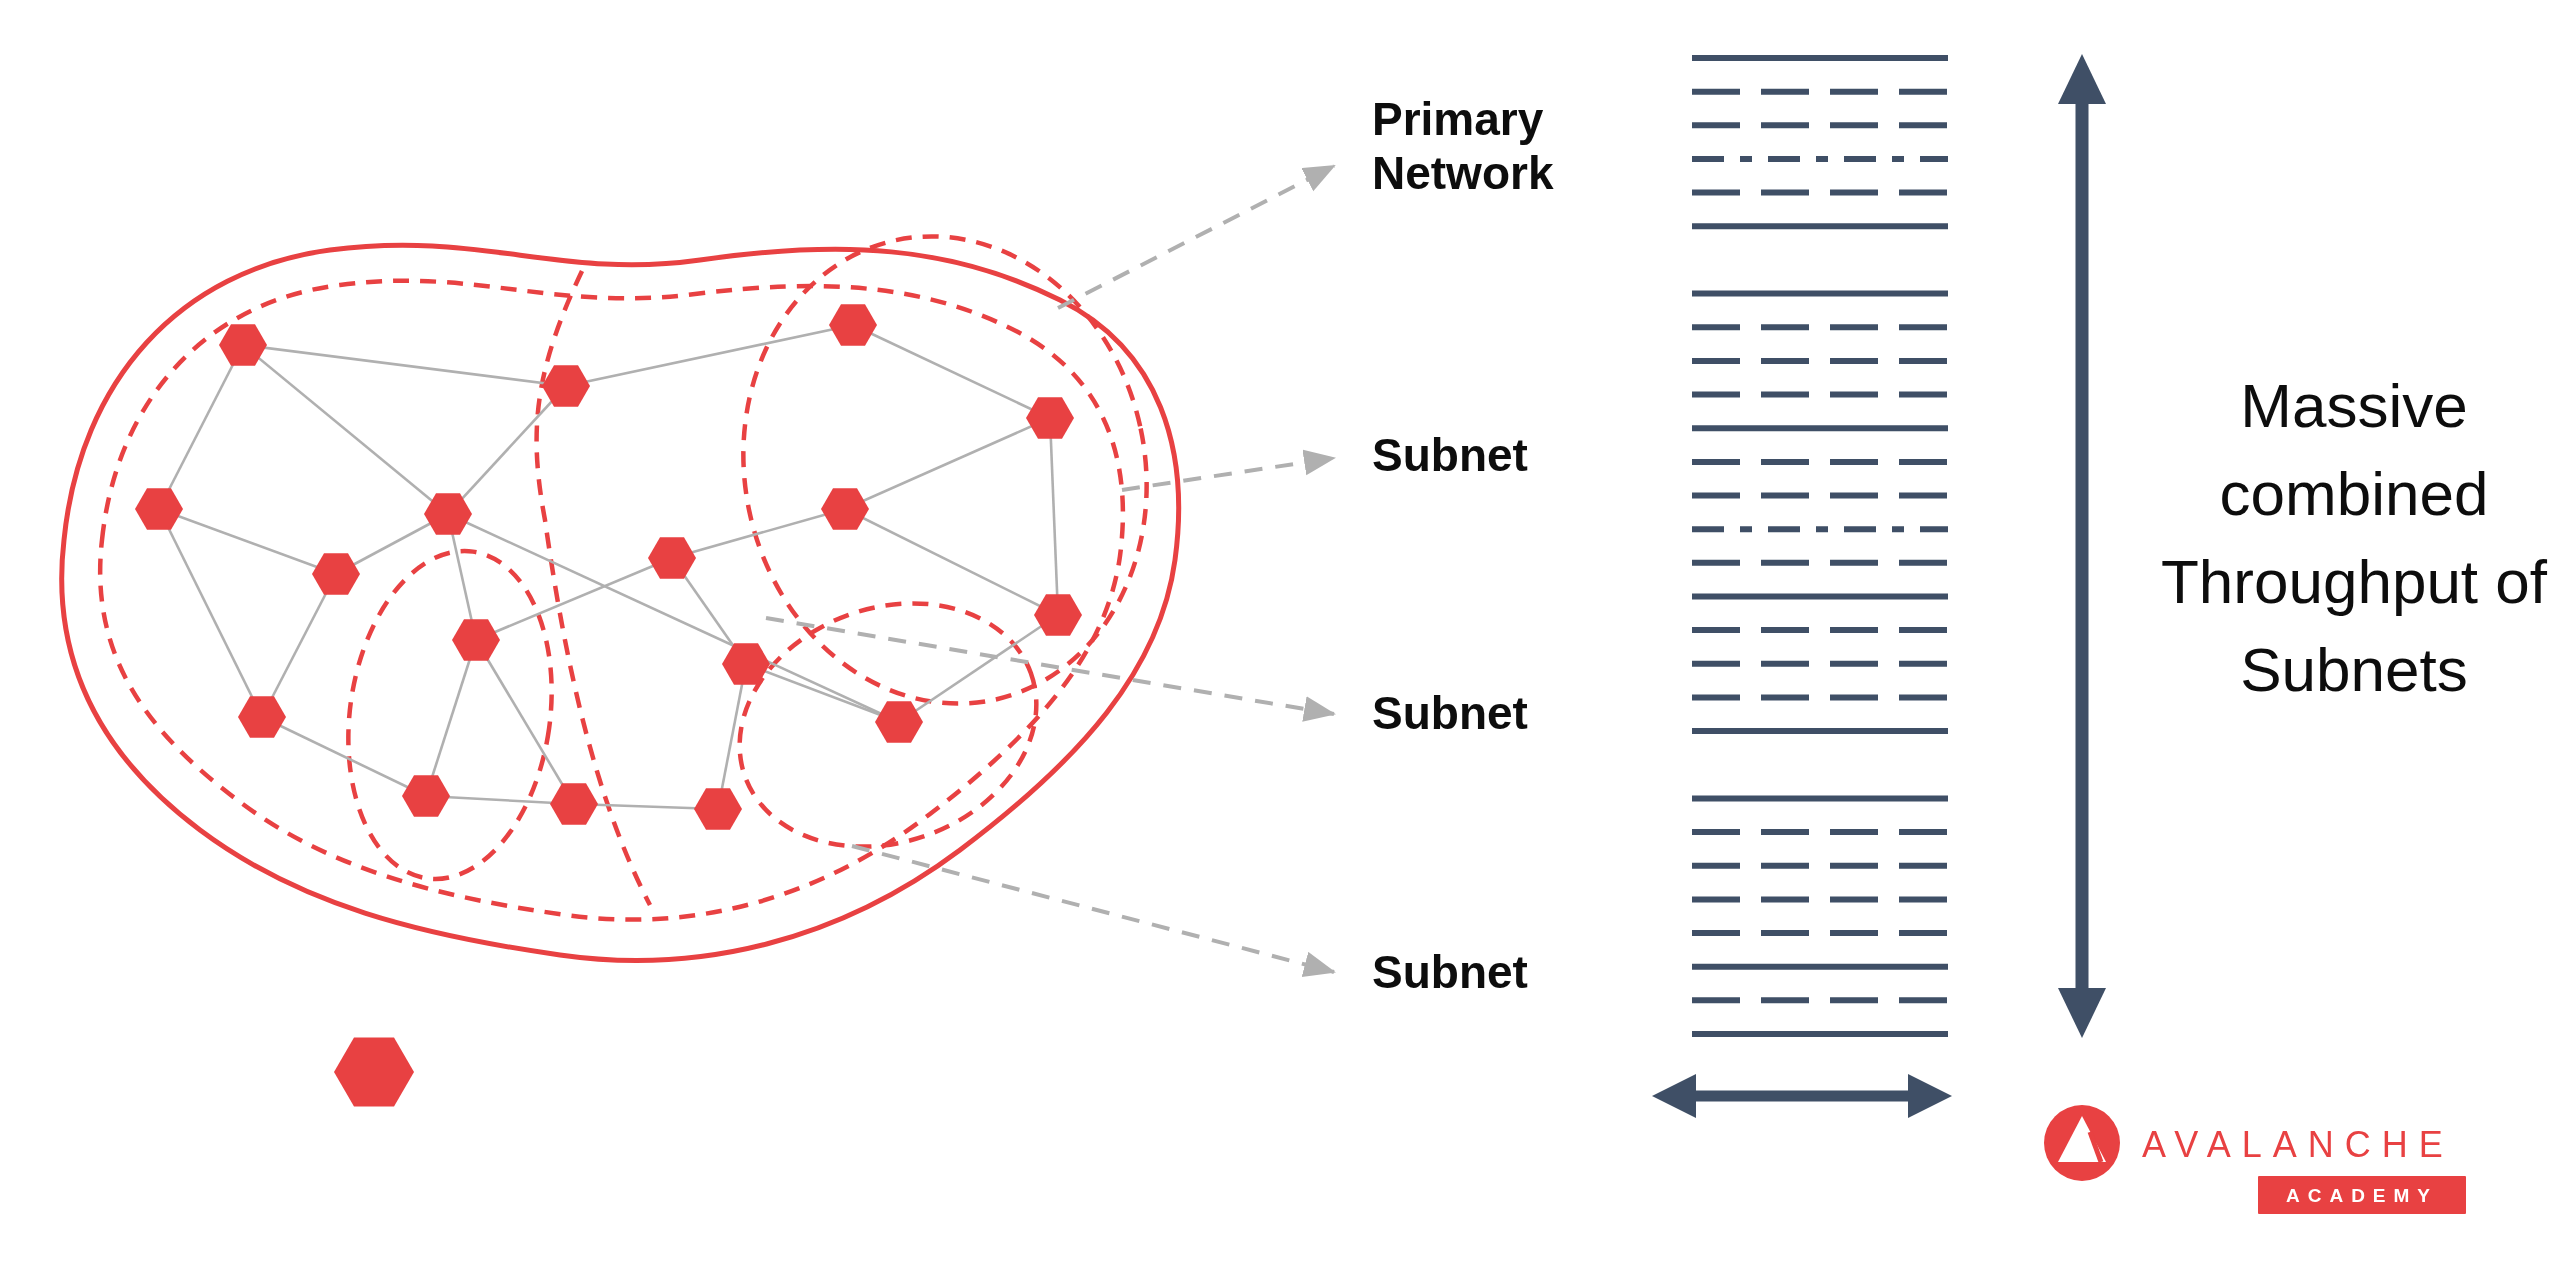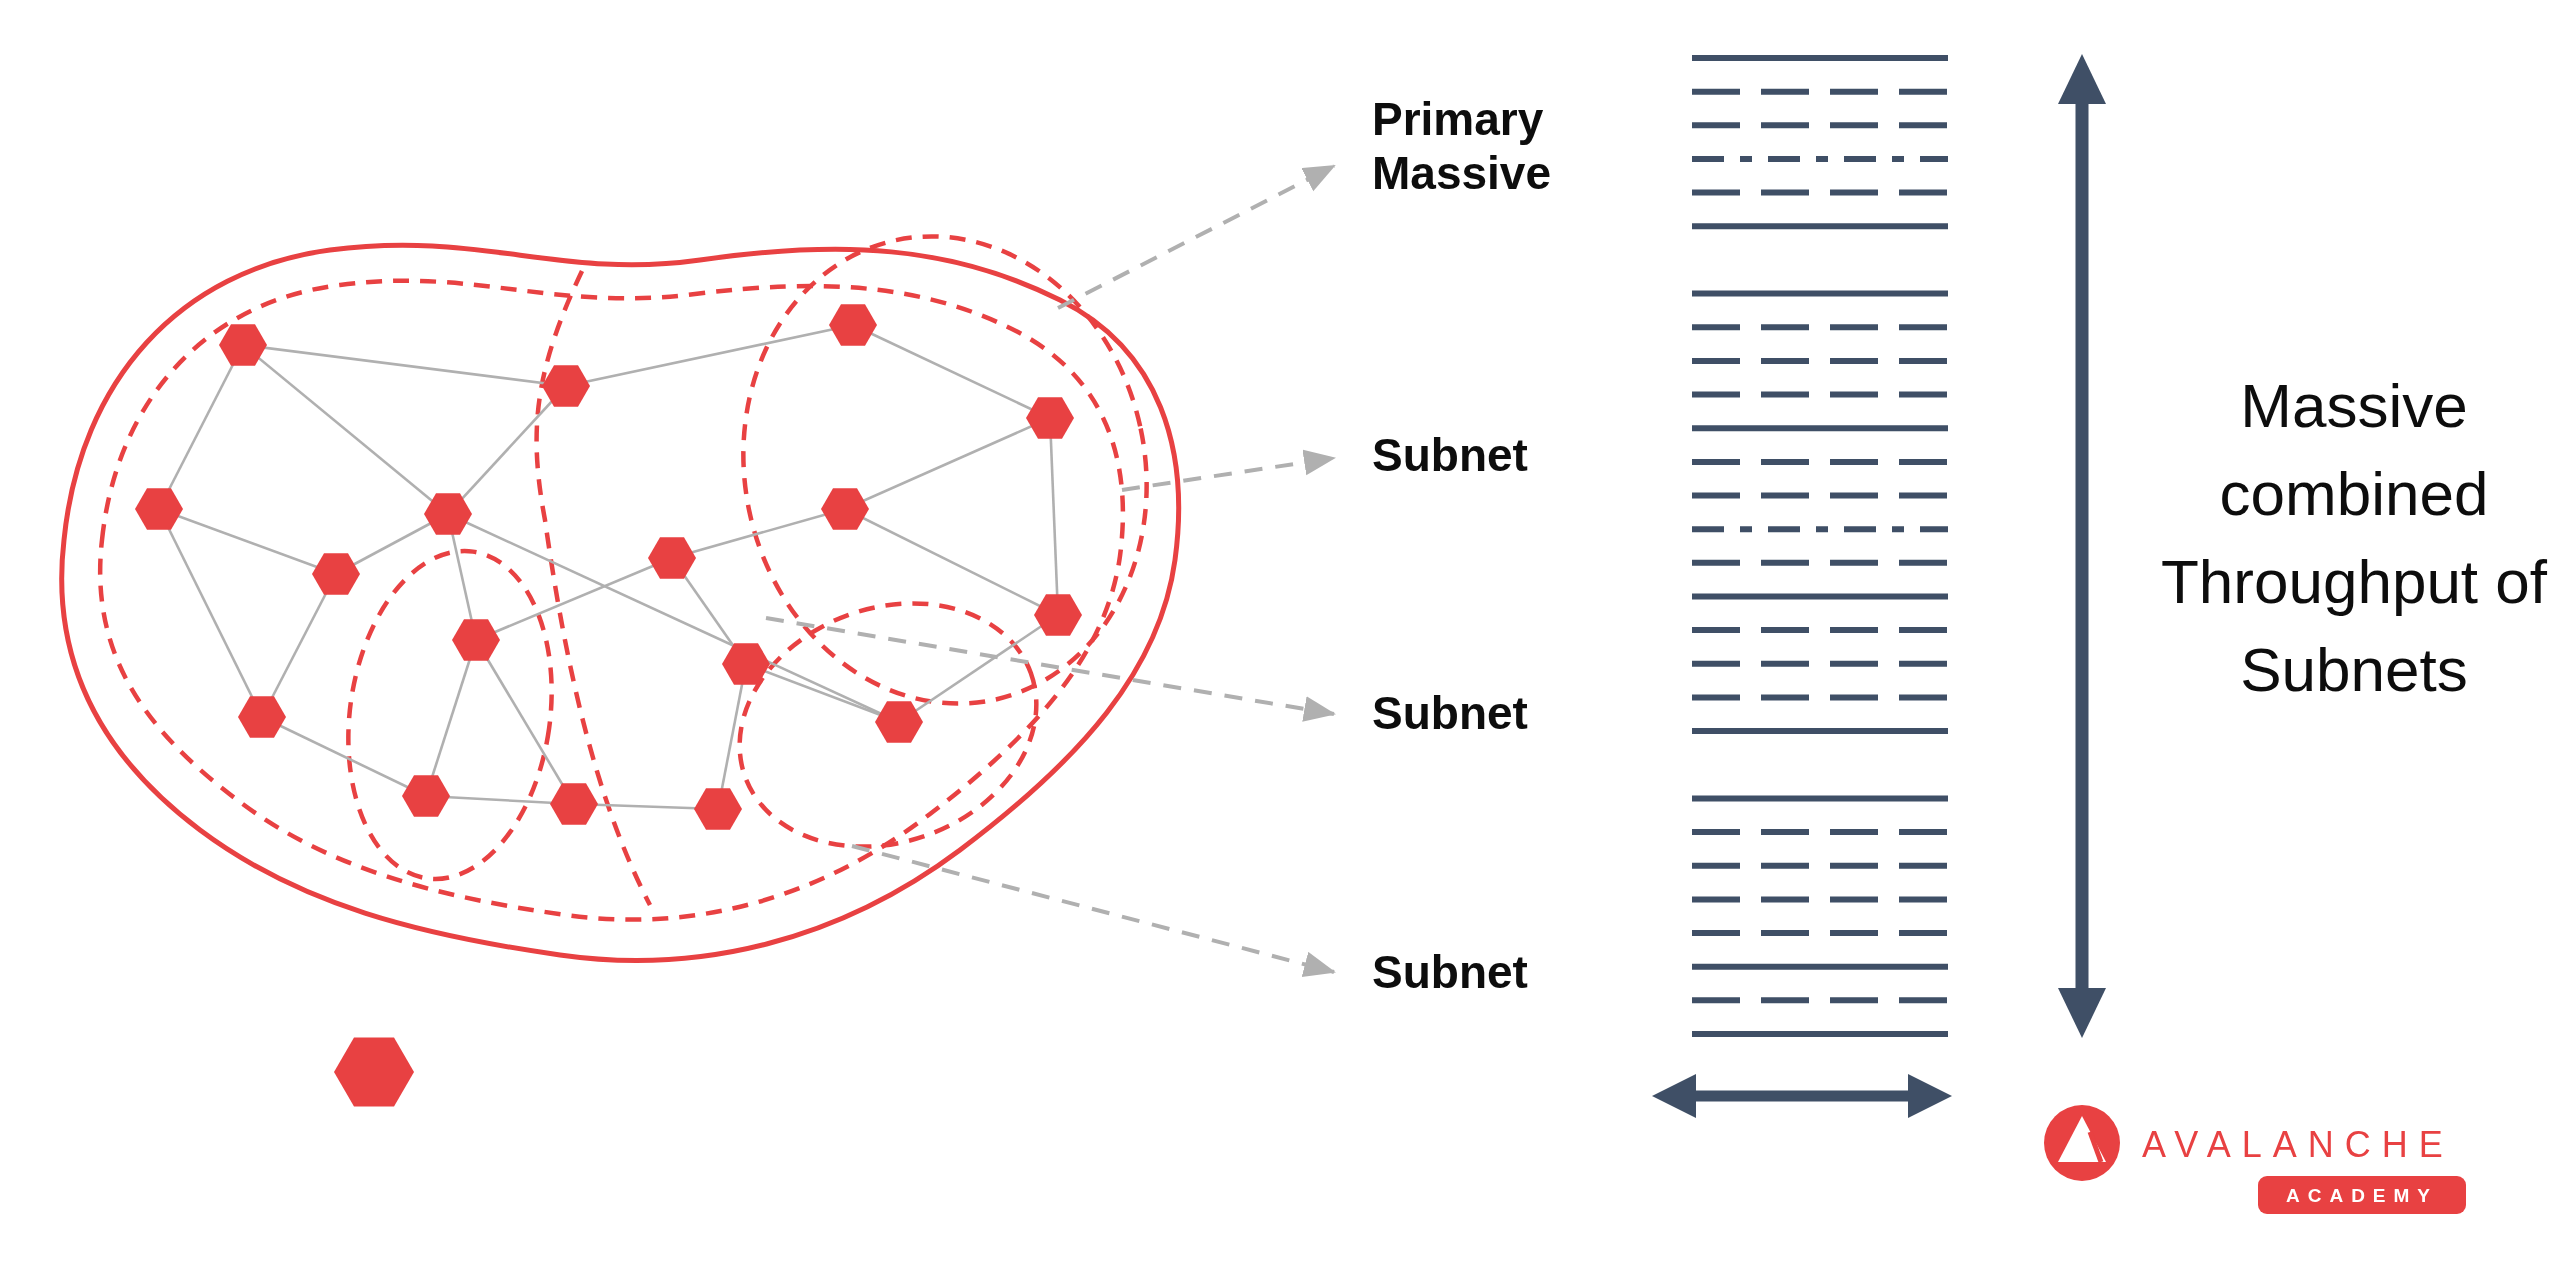--- a/index.html
+++ b/index.html
@@ -29,21 +29,21 @@
   .label{position:absolute;color:var(--text);}
   .callout-label{font-weight:bold;font-size:46px;line-height:1.18;}
   .lbl-primary{left:1372px;top:92px;width:250px;}
   .lbl-subnet1{left:1372px;top:428px;}
   .lbl-subnet2{left:1372px;top:686px;}
   .lbl-subnet3{left:1372px;top:945px;}
   .throughput-caption{left:2158px;top:362px;width:392px;text-align:center;font-size:62px;line-height:1.42;}
   .finality-caption{left:1500px;top:1202px;width:640px;text-align:center;font-size:52px;}
   .validator-label{left:472px;top:1028px;font-size:72px;font-weight:bold;}
   .logo-brand{left:2142px;top:1124px;font-size:36px;font-weight:500;letter-spacing:11px;color:var(--red);white-space:nowrap;}
-  .logo-badge{left:2258px;top:1176px;width:208px;height:38px;background:var(--red);border-radius:9px;
+  .logo-badge{left:2258px;top:1176px;width:208px;height:38px;background:var(--red);border-radius:1px;
               color:#ffffff;font-size:19px;font-weight:bold;letter-spacing:8px;line-height:39px;
               text-align:center;white-space:nowrap;}
 </style>
 </head>
 <body>
 
 <div class="canvas">
 
   <svg id="scene" width="2558" height="1276" viewBox="0 0 2558 1276">
     <defs>
@@ -164,21 +164,21 @@
         <polygon points="414.0,1072.0 394.0,1106.6 354.0,1106.6 334.0,1072.0 354.0,1037.4 394.0,1037.4" class="hex"></polygon>
       </g>
 
     <g>
       <circle cx="2082" cy="1143" r="38" fill="#e84142"></circle>
       <polygon points="2082,1116 2058,1162 2106,1162" fill="#ffffff"></polygon>
       <line x1="2090" y1="1132" x2="2101" y2="1162" stroke="#e84142" stroke-width="5"></line>
     </g>
   </svg>
 
-  <div class="label callout-label lbl-primary">Primary Massive</div>
+  <div class="label callout-label lbl-primary">Primary Network</div>
   <div class="label callout-label lbl-subnet1">Subnet</div>
   <div class="label callout-label lbl-subnet2">Subnet</div>
   <div class="label callout-label lbl-subnet3">Subnet</div>
 
   <div class="label throughput-caption">Massive combined Throughput of Subnets</div>
 
 
 
   <div class="label logo-brand">AVALANCHE</div>
   <div class="label logo-badge">ACADEMY</div>

